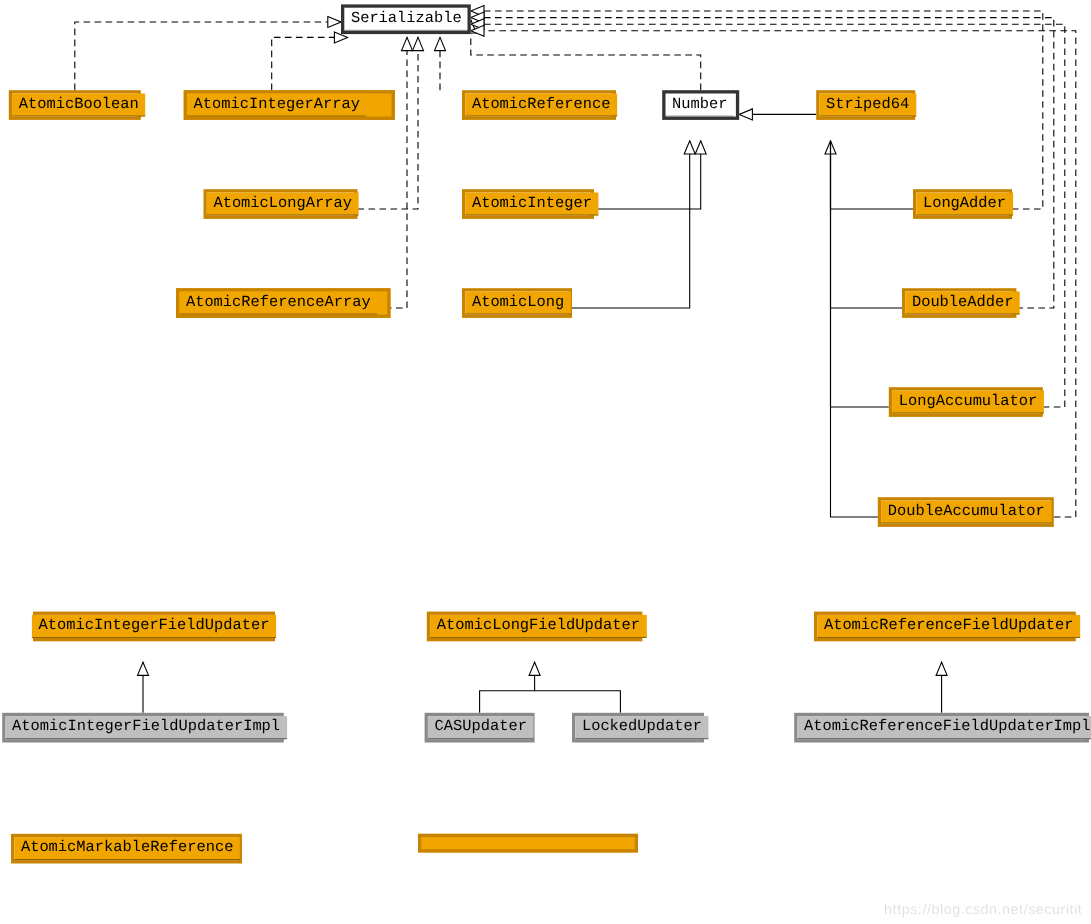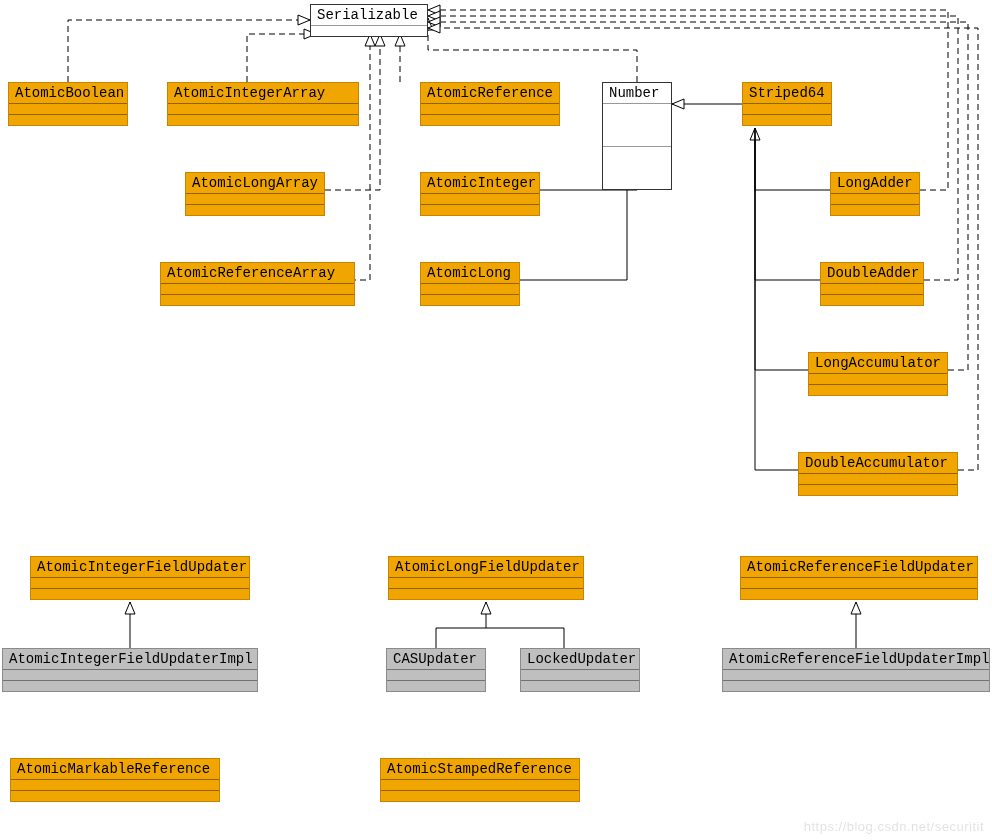--- a/index.html
+++ b/index.html
@@ -22,24 +22,24 @@
   }
   svg.edges {
     position: absolute;
     left: 0; top: 0;
     width: 992px;
     height: 840px;
     pointer-events: none;
   }
   .class-box {
     position: absolute;
-    border: 1px solid #b91c1c;
+    border: 3px solid #b91c1c;
     background: #ffffff;
     display: flex;
-    flex-direction: column;
+    flex-direction: row;
     box-sizing: border-box;
   }
   .class-box.orange .title,
   .class-box.orange .compartment {
     background: #f0a500;
   }
   .class-box.orange {
     border-color: #c88400;
     background: #f0a500;
   }
@@ -247,19 +247,18 @@
     <div class="compartment"></div>
     <div class="compartment"></div>
   </div>
 
   <div class="class-box orange" style="left:10px;top:758px;width:210px;">
     <div class="title">AtomicMarkableReference</div>
     <div class="compartment"></div>
     <div class="compartment"></div>
   </div>
   <div class="class-box orange" style="left:380px;top:758px;width:200px;">
-    <div class="title">AtomicStampedReference</div>
     <div class="compartment"></div>
     <div class="compartment"></div>
   </div>
 
   <div class="watermark">https://blog.csdn.net/securitit</div>
 </div>
 
 </body></html>

